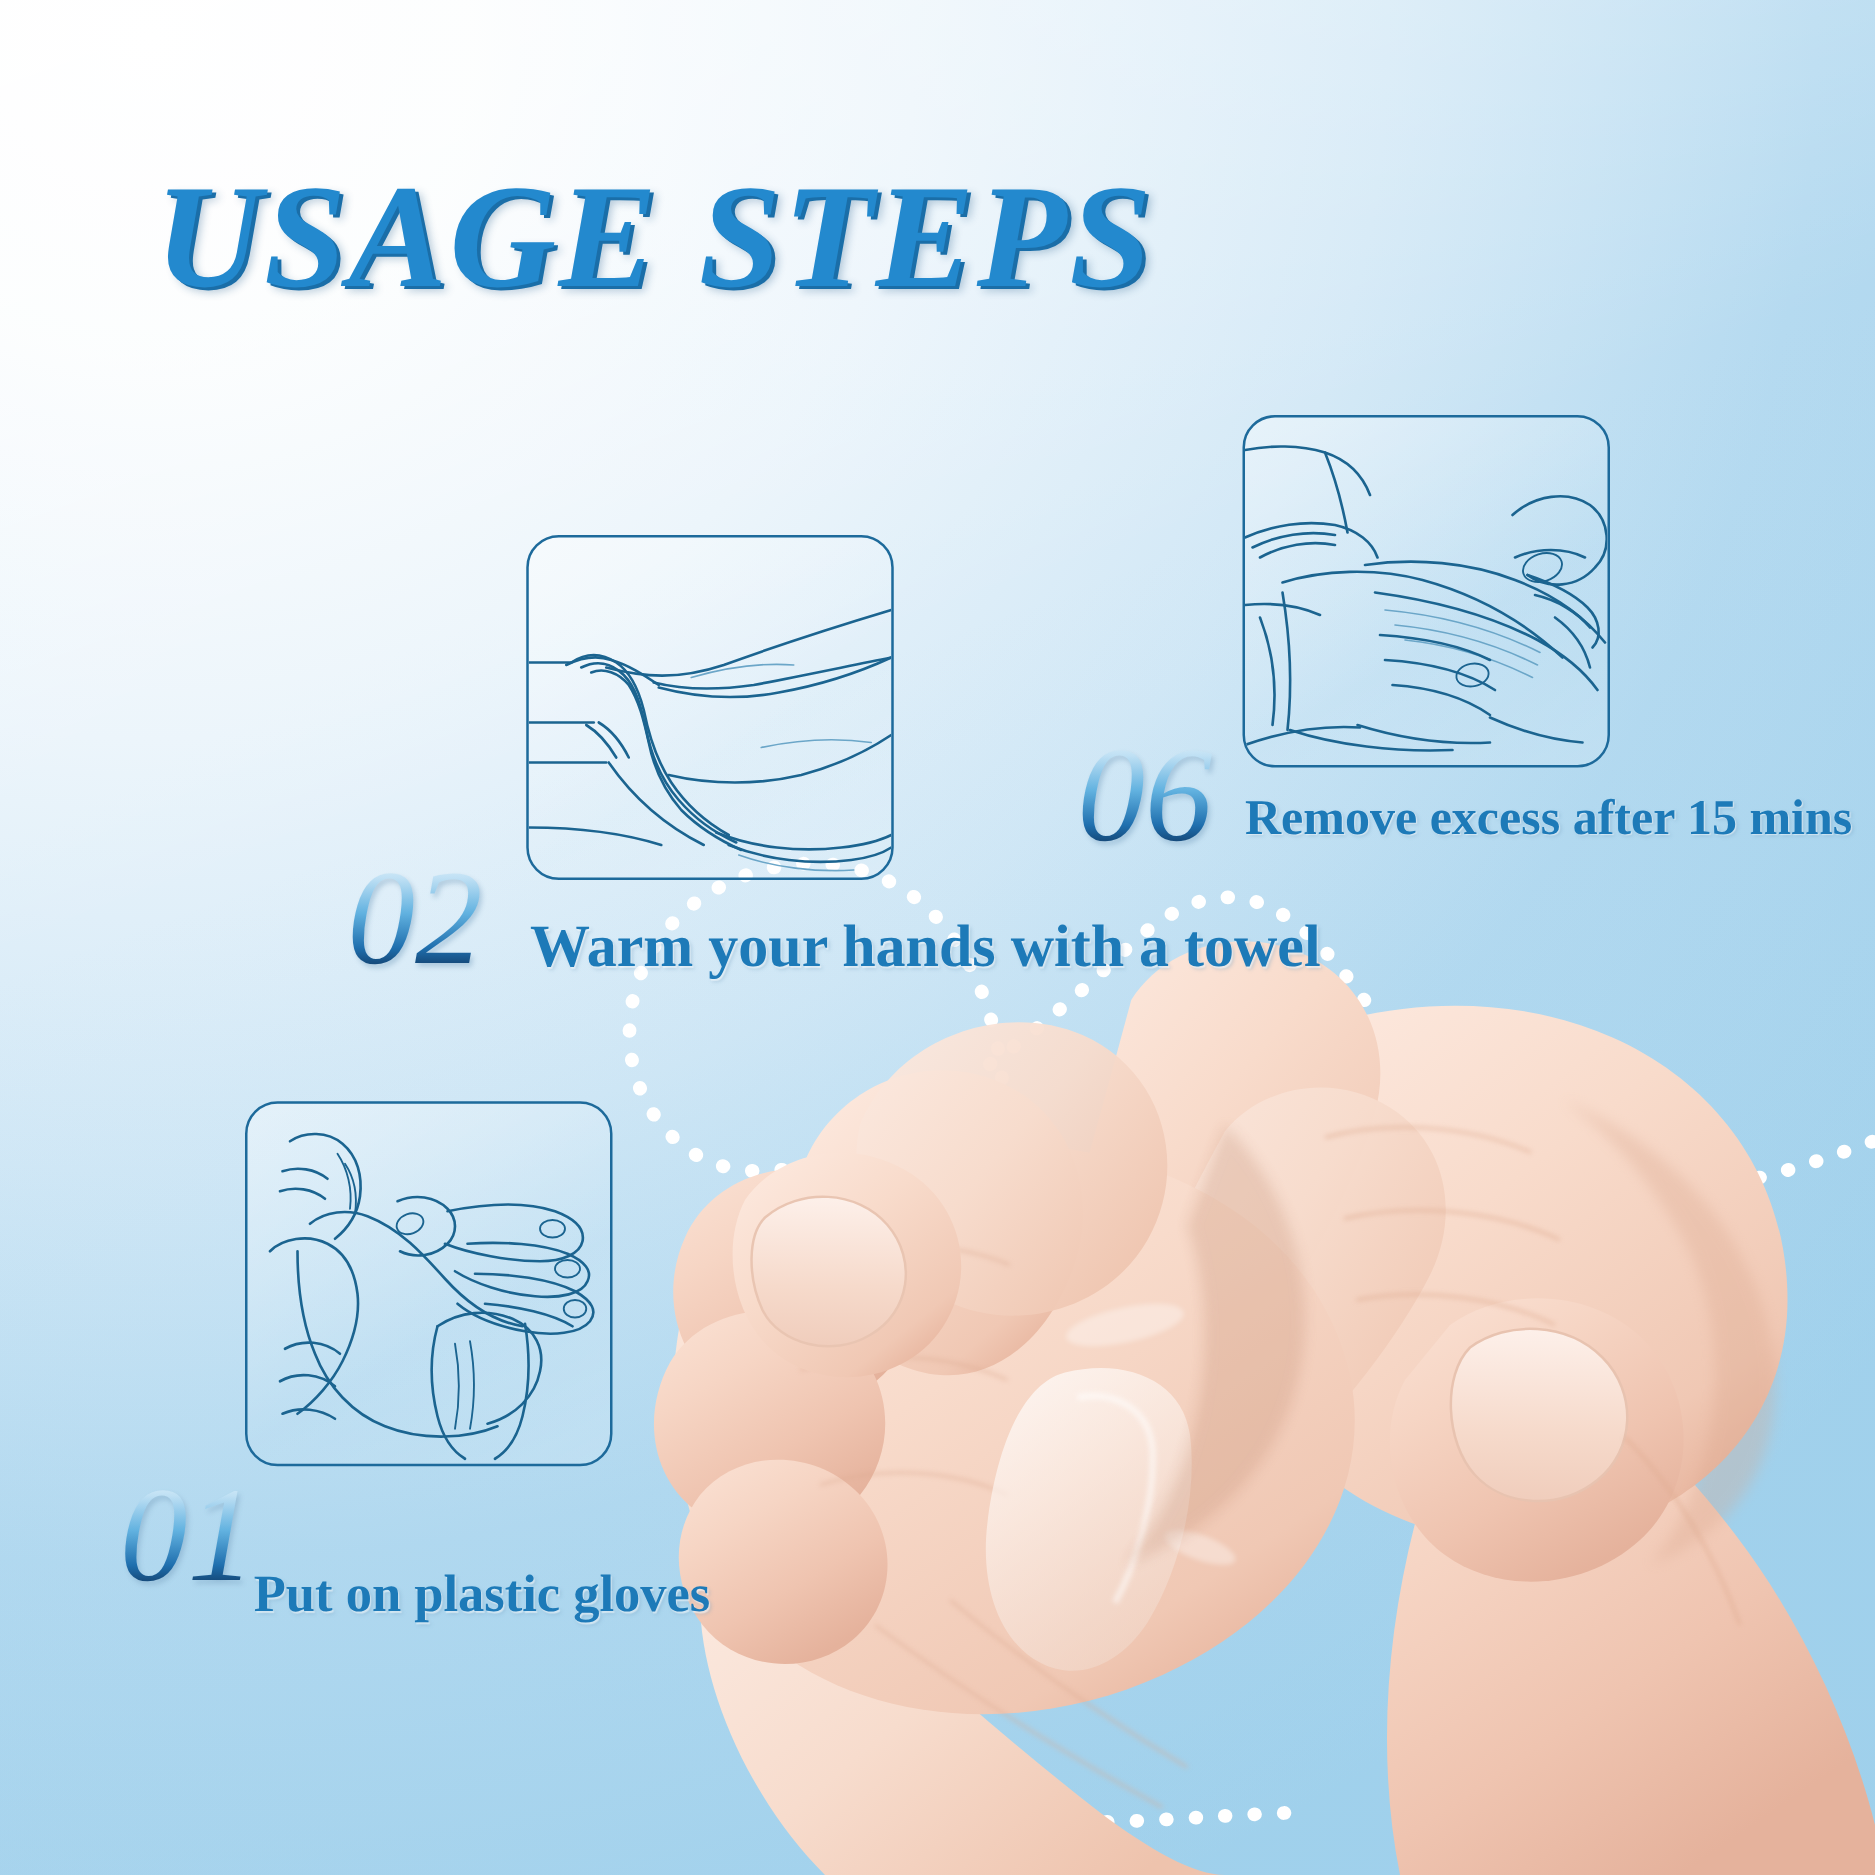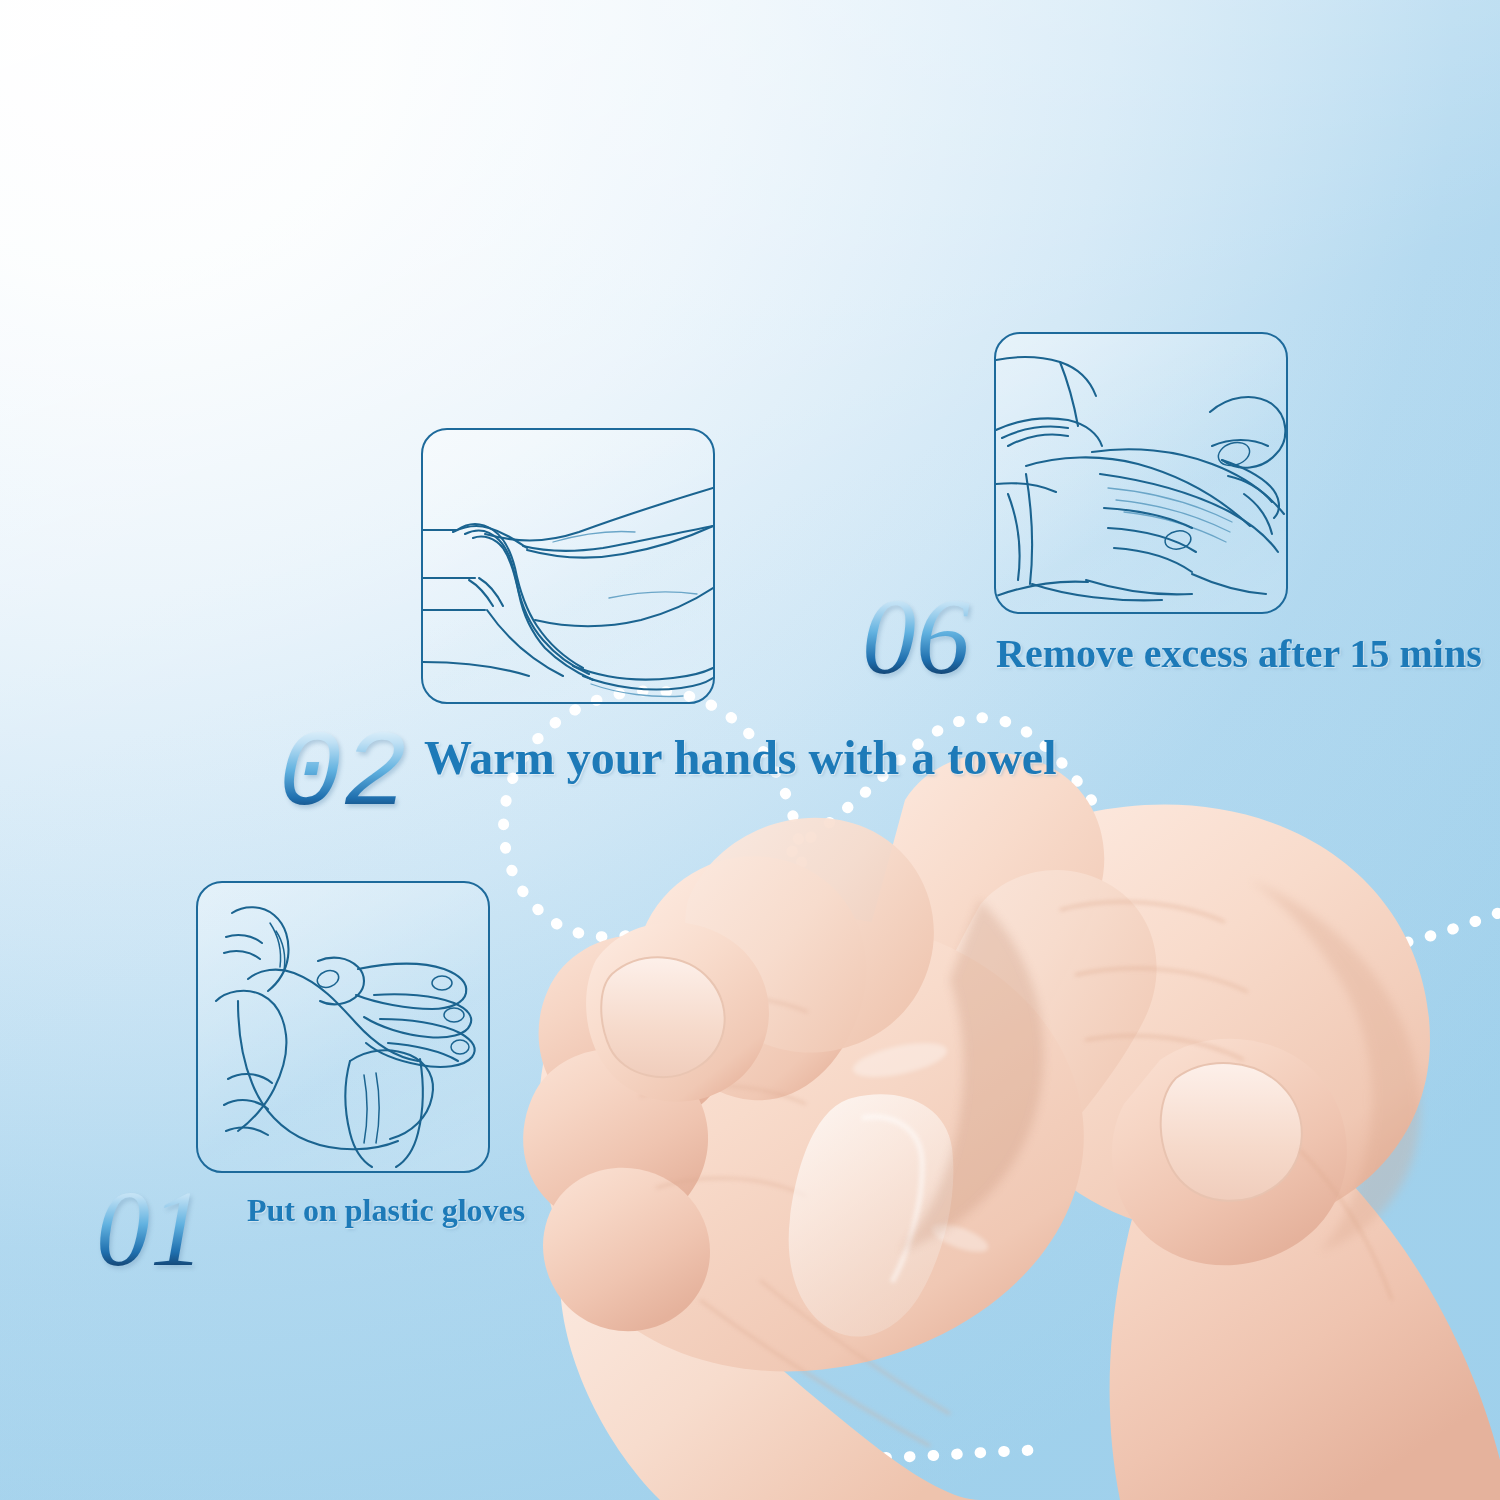--- a/index.html
+++ b/index.html
@@ -93,25 +93,25 @@
     font-family: "Liberation Serif", serif;
     font-weight: bold;
     color: #1d7ab8;
     text-shadow: 1px 1px 1px rgba(255,255,255,0.55), 2px 2px 3px rgba(110,155,190,0.35);
     white-space: nowrap;
   }
 
   
   #step-01 .step-frame { left: 196px;  top: 881px;  width: 290px; height: 288px; }
   #step-01 .step-num   { left: 96px;   top: 1178px; font-size: 108px; }
-  #step-01 .step-cap   { left: 203px;  top: 1192px; font-size: 32px; margin-left: 44px; }
+  #step-01 .step-cap   { left: 203px;  top: 1252px; font-size: 42px; }
 
   
   #step-02 .step-frame { left: 421px;  top: 428px;  width: 290px; height: 272px; }
-  #step-02 .step-num   { left: 278px;  top: 724px;  font-size: 108px; font-family: Liberation Mono, monospace; }
+  #step-02 .step-num   { left: 278px;  top: 684px;  font-size: 108px; }
   #step-02 .step-cap   { left: 424px;  top: 730px;  font-size: 48px; }
 
   
   #step-03 .step-frame { left: 994px;  top: 332px;  width: 290px; height: 278px; }
   #step-03 .step-num   { left: 862px;  top: 586px;  font-size: 108px; }
   #step-03 .step-cap   { left: 996px;  top: 630px;  font-size: 40px; }
 
   .line-art { fill: none; stroke: #1b6490; stroke-width: 2.1; stroke-linecap: round; stroke-linejoin: round; }
   .line-art.thin { stroke-width: 1.5; }
   .line-art.faint { stroke: #6ba6c8; stroke-width: 1.3; }
@@ -278,20 +278,21 @@
                    C728,1102 670,1114 628,1088 C586,1062 576,998 596,960 Z" fill="url(#skinB)"></path>
           <path d="M612,974 C640,950 686,952 710,980 C734,1008 728,1050 696,1068
                    C666,1086 624,1076 610,1048 C598,1022 598,988 612,974 Z" fill="url(#nailG)" stroke="#e9c5b2" stroke-width="2"></path>
         </g>
       </g>
 
       <g opacity="0.0"></g>
     </svg>
   </div>
 
+  <div class="title">USAGE STEPS</div>
 
   <div class="step" id="step-01">
     <div class="step-frame">
       <svg viewBox="0 0 290 288" preserveAspectRatio="none" xmlns="http://www.w3.org/2000/svg">
 
         <path class="line-art" d="M18,118 C28,108 48,104 64,112 C80,120 86,136 88,152
                                   C90,170 84,190 76,206 C68,222 54,238 40,248"></path>
         <path class="line-art" d="M34,30 C46,22 64,22 76,32 C88,42 92,58 90,74
                                   C88,88 80,100 70,108"></path>
         <path class="line-art" d="M28,54 C40,50 54,52 64,60"></path>

